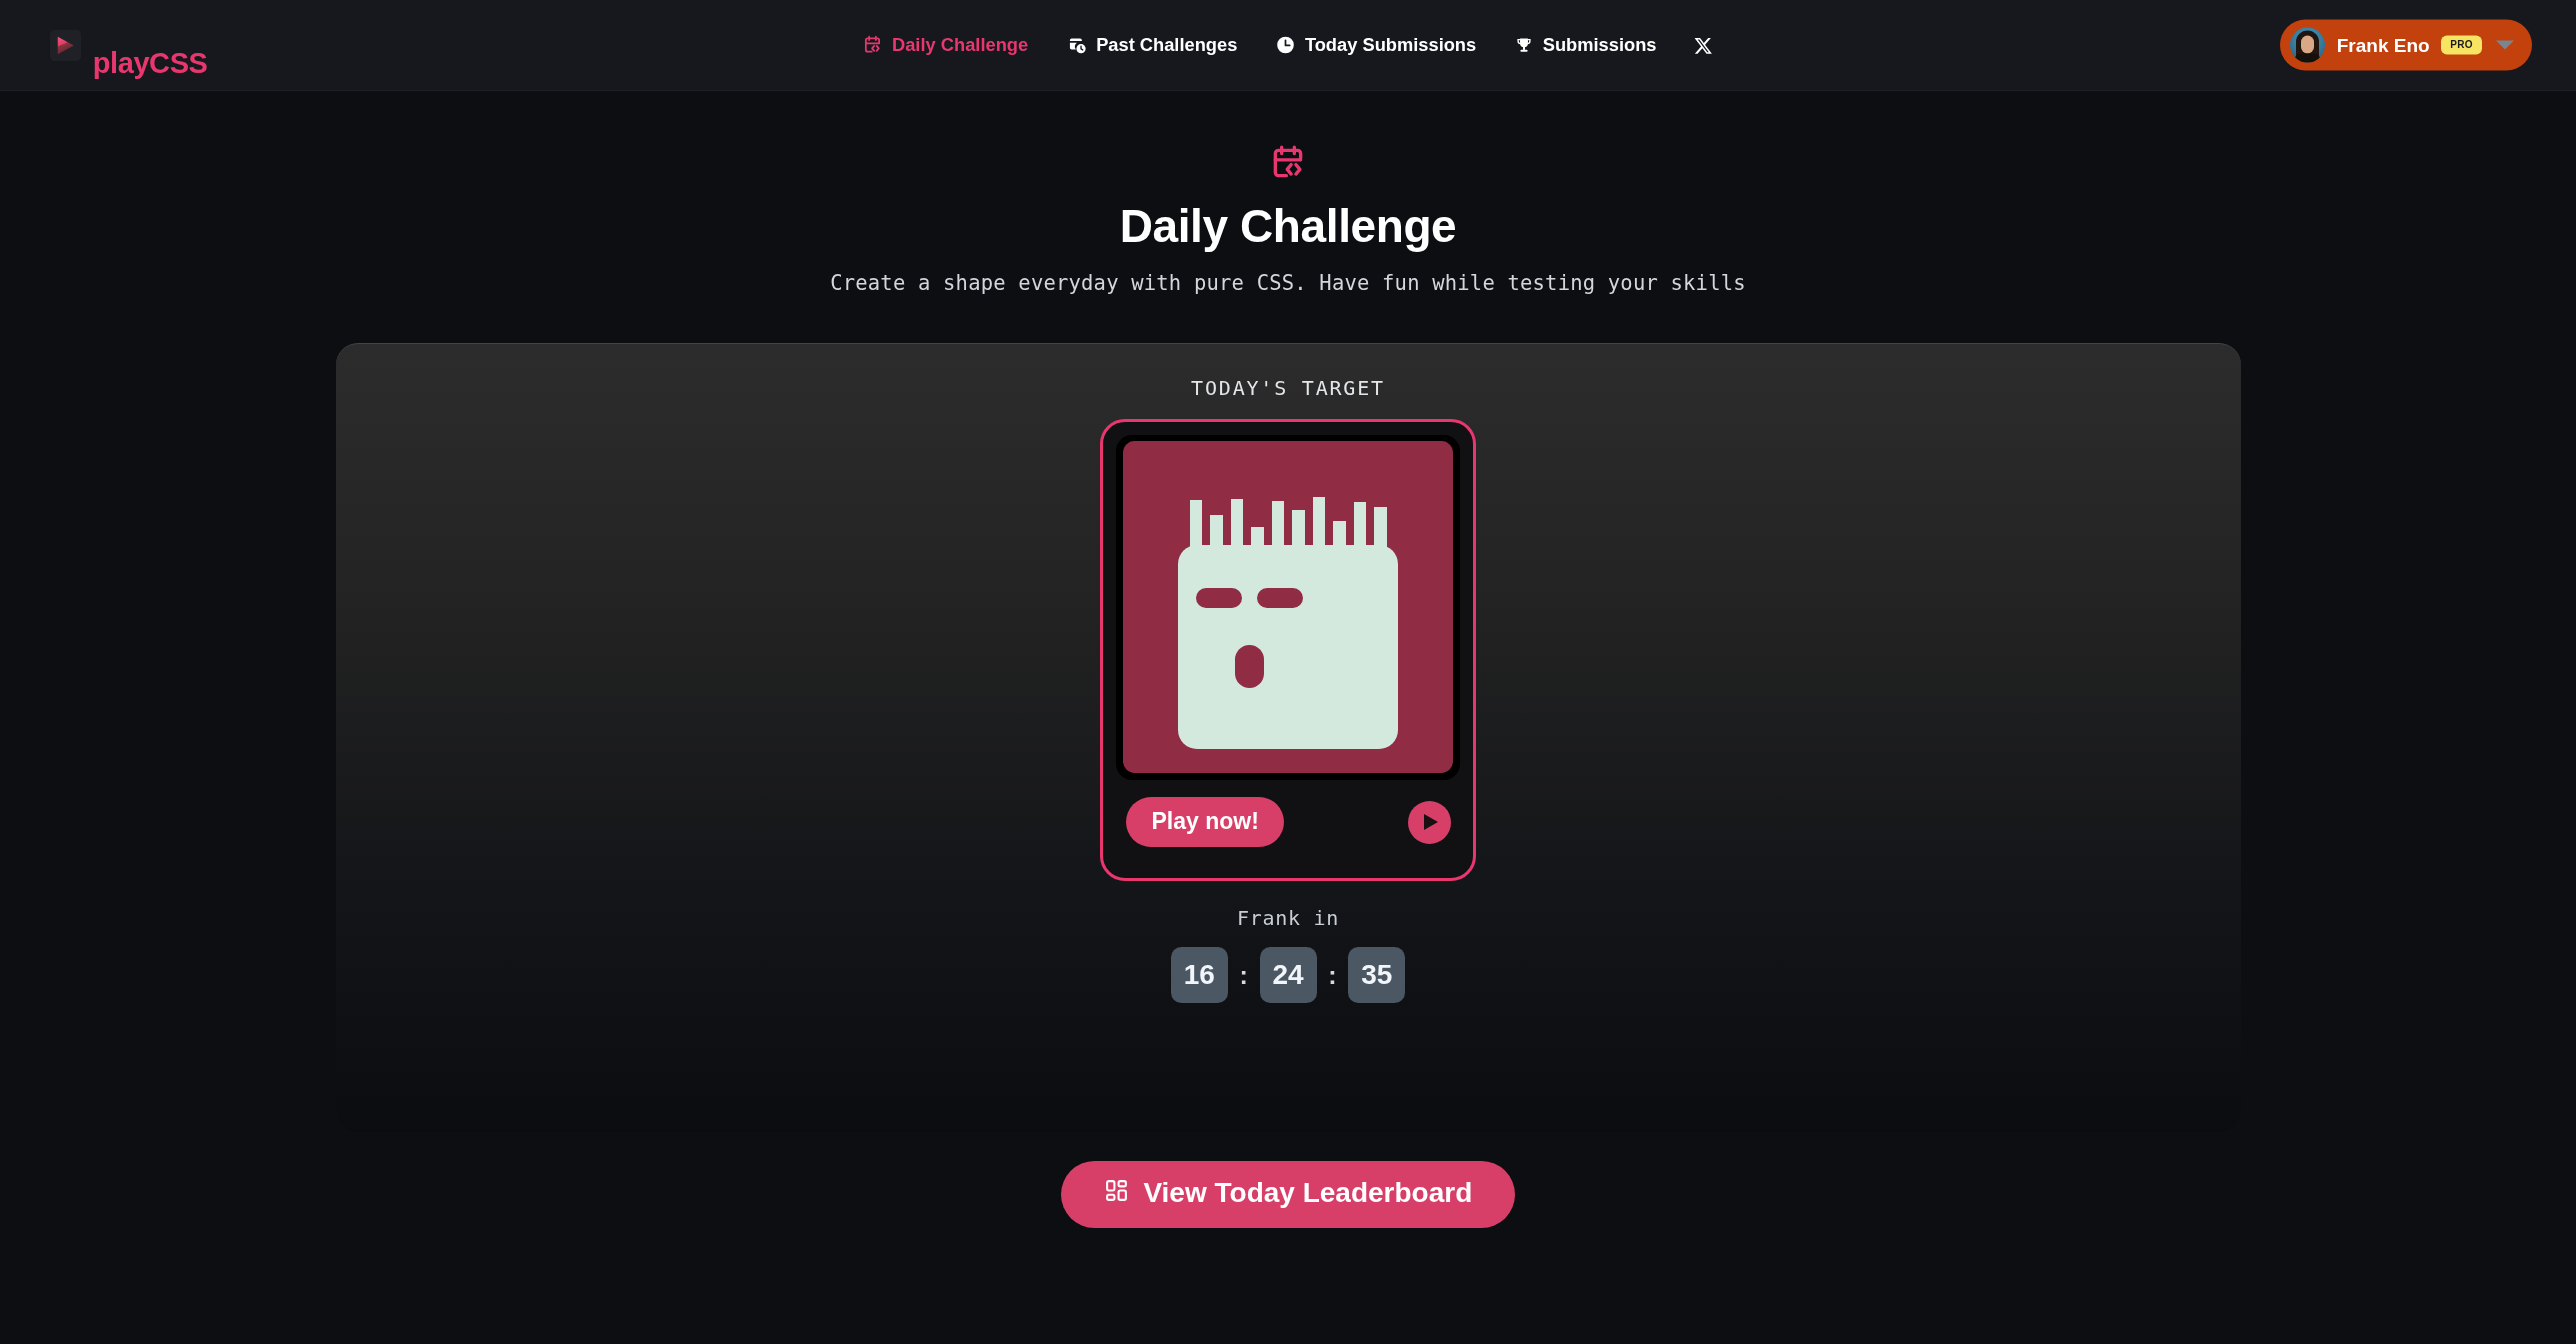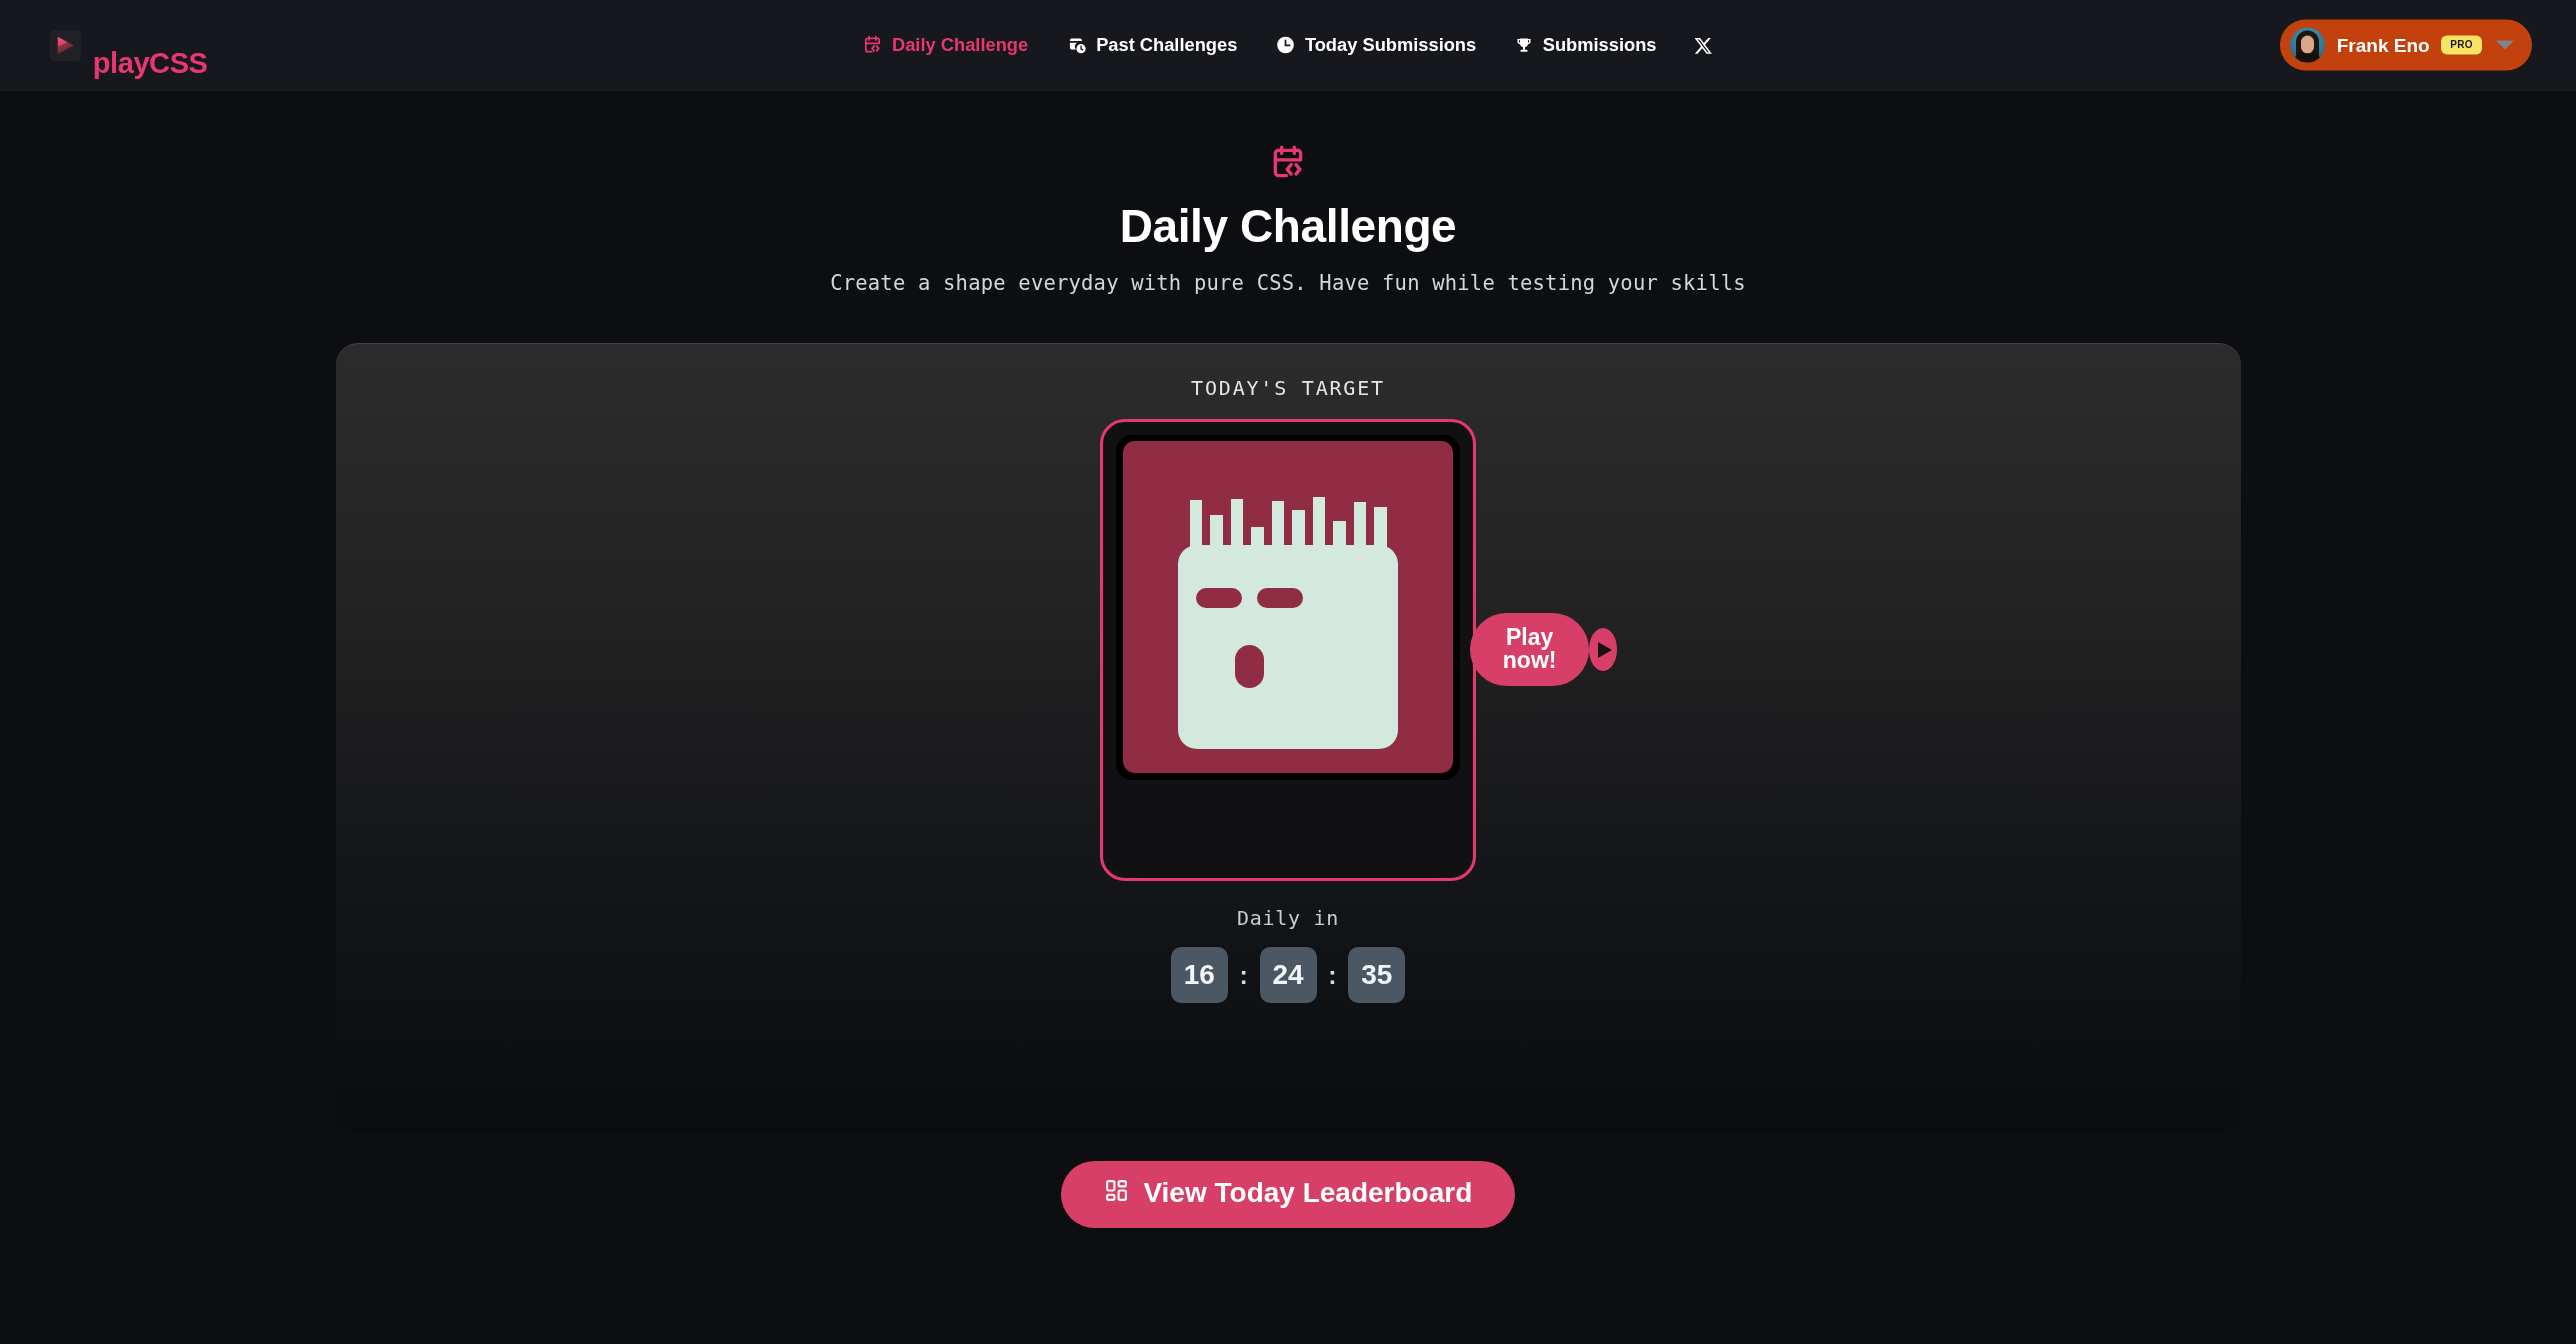--- a/index.html
+++ b/index.html
@@ -183,20 +183,21 @@
   
   .card-wrap { display: flex; justify-content: center; margin-top: 19px; }
   .shape-card {
     width: 376px;
     height: 462px;
     border: 3.7px solid #e8376f;
     border-radius: 25px;
     background: #111114;
     padding: 13.2px;
     display: flex;
+    flex-direction: column;
   }
   .canvas-frame {
     width: 100%;
     height: 345px;
     background: #000000;
     border-radius: 16px;
     padding: 6.6px;
     flex: none;
   }
   .canvas {
@@ -481,21 +482,21 @@
       <div class="card-actions">
         <button class="play-now">Play now!</button>
         <span class="play-circle">
           <span class="tri"></span>
         </span>
       </div>
 
     </div>
   </div>
 
-  <div class="ends-in">Daily in</div>
+  <div class="ends-in">Frank in</div>
 
   <div class="countdown">
     <span class="cd-box">16</span>
     <span class="cd-colon">:</span>
     <span class="cd-box">24</span>
     <span class="cd-colon">:</span>
     <span class="cd-box">35</span>
   </div>
 
 </div>

